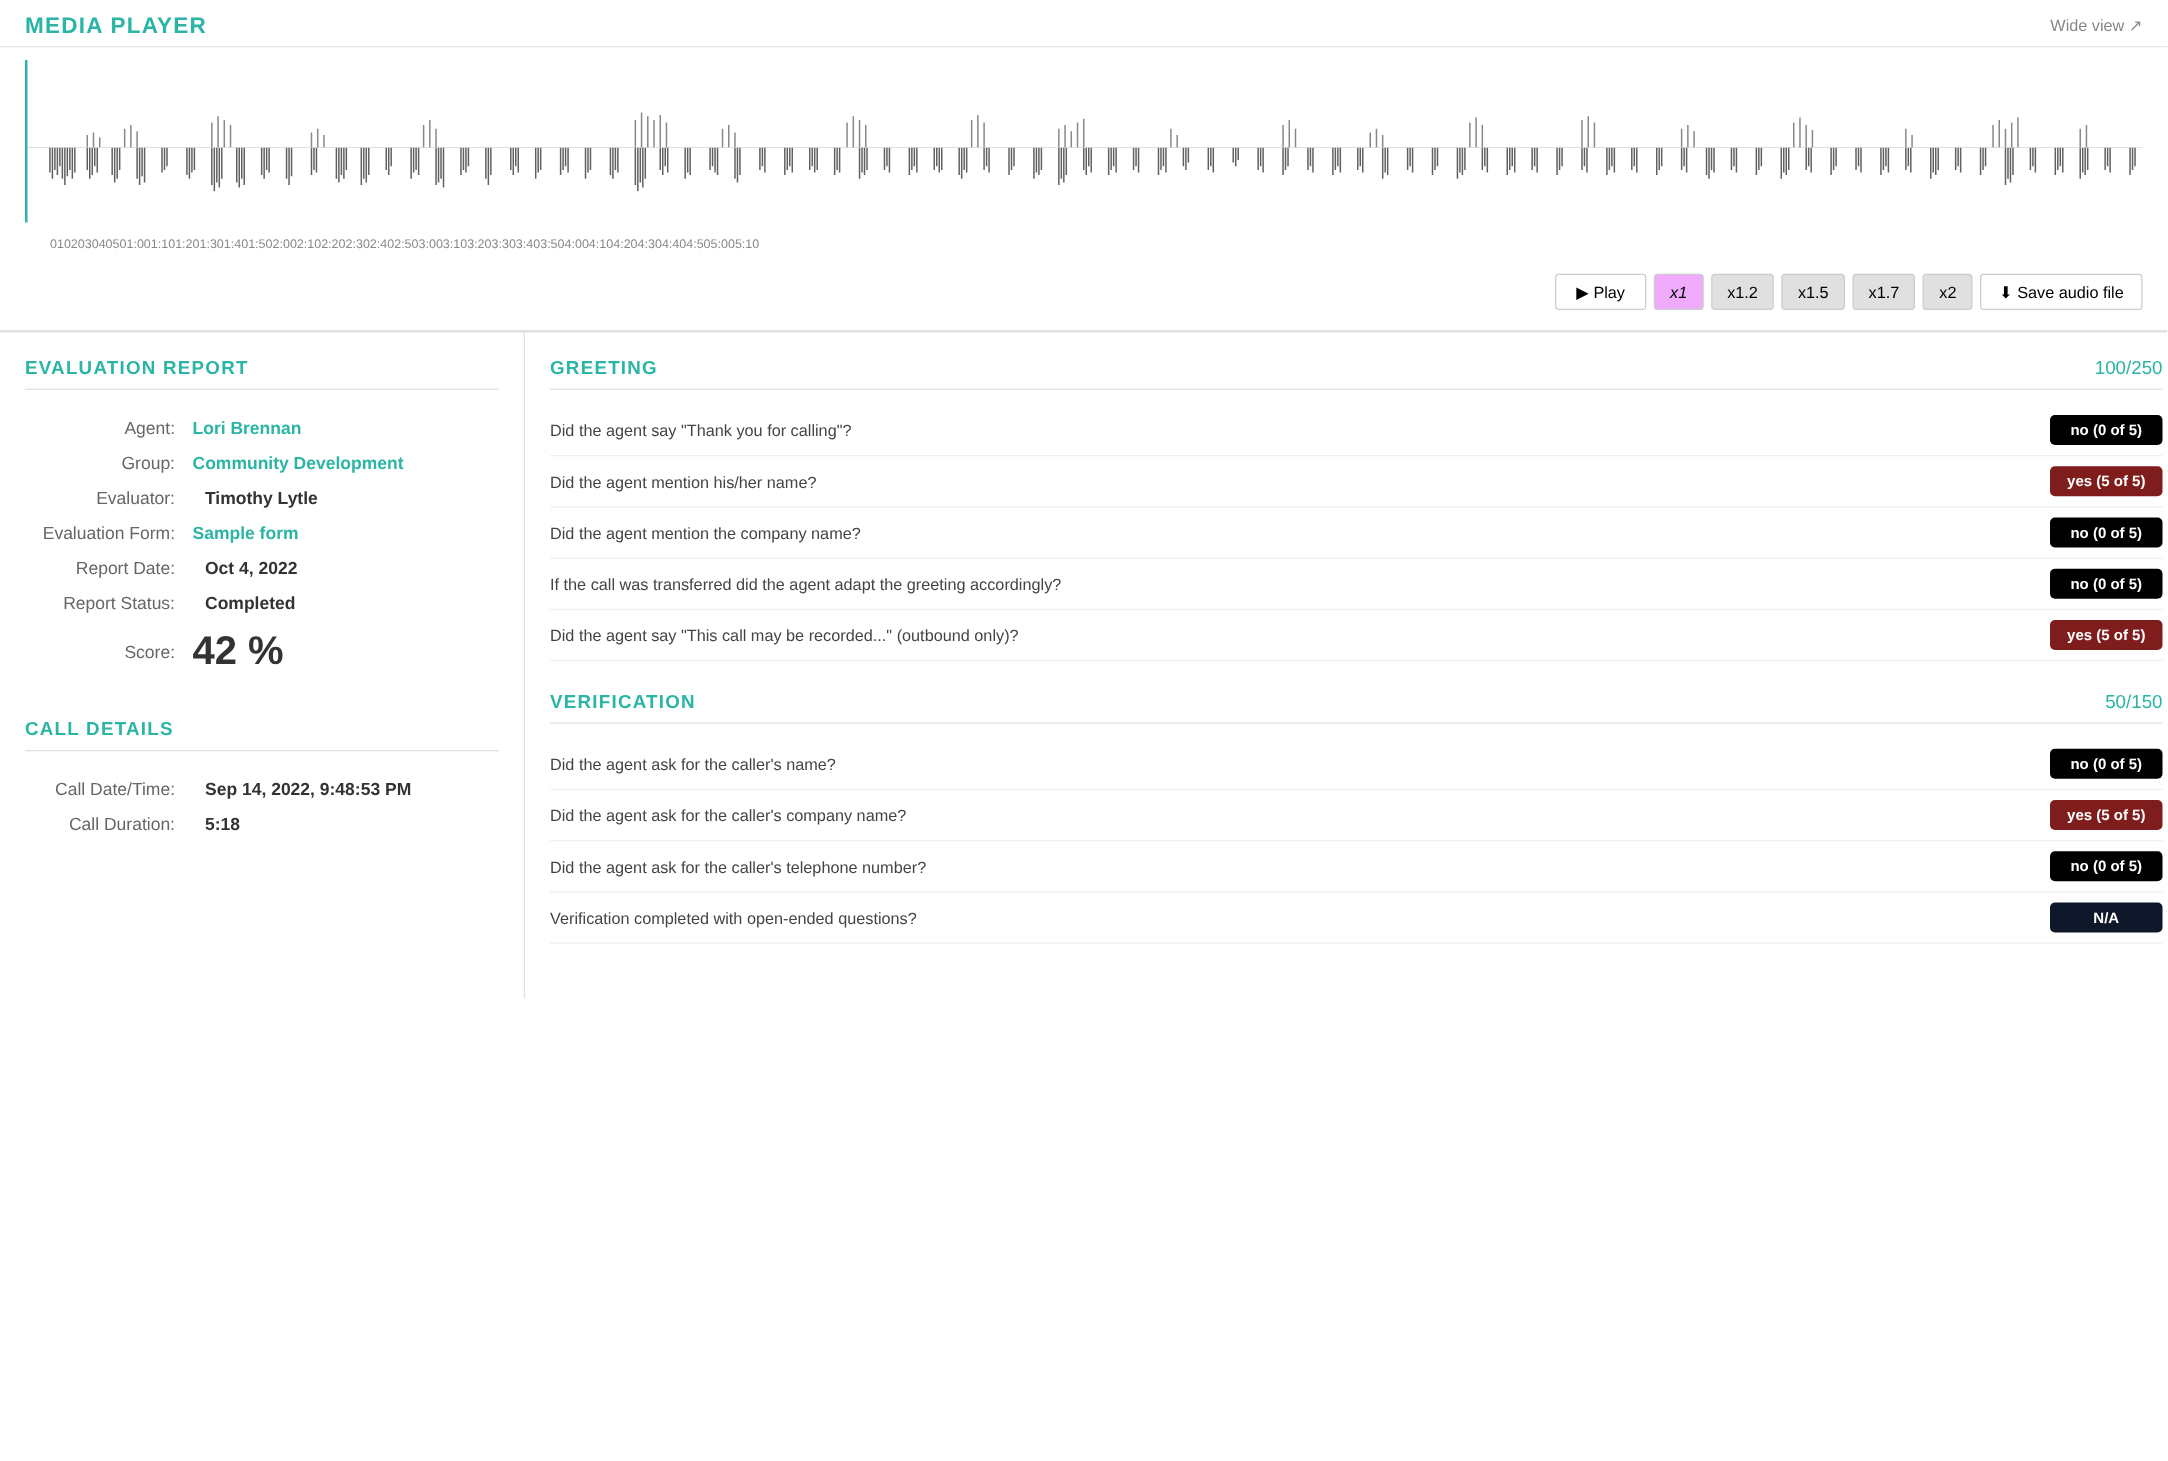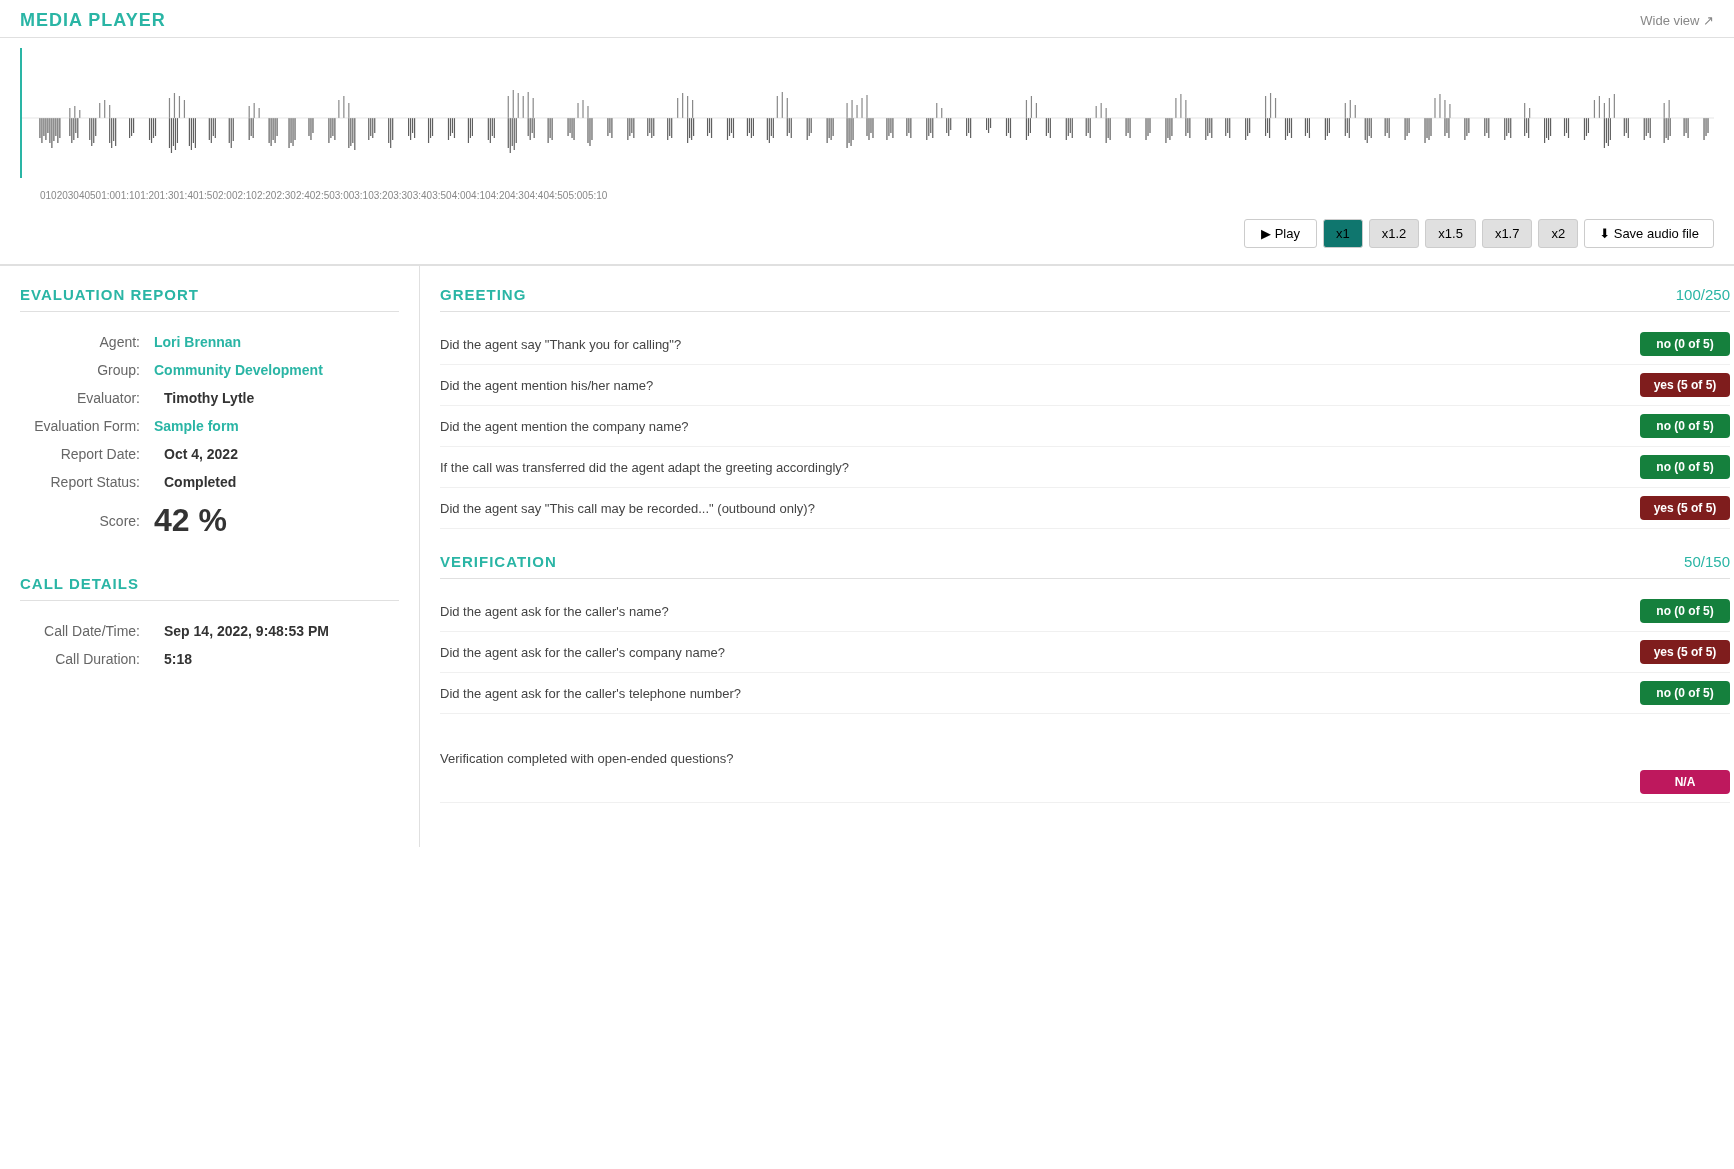--- a/index.html
+++ b/index.html
@@ -76,21 +76,22 @@
     }
     .btn-speed {
       background: #e0e0e0;
       border: 1px solid #ccc;
       padding: 6px 12px;
       cursor: pointer;
       font-size: 13px;
       border-radius: 3px;
     }
     .btn-speed.active {
-      background: #0f766e;
+      background: #f0abfc;
+      font-style: italic;
     }
     .btn-save {
       background: #fff;
       border: 1px solid #ccc;
       padding: 6px 14px;
       cursor: pointer;
       font-size: 13px;
       border-radius: 3px;
       display: flex;
       align-items: center;
@@ -197,23 +198,23 @@
     .badge {
       padding: 5px 12px;
       border-radius: 4px;
       font-size: 12px;
       font-weight: bold;
       color: #fff;
       white-space: nowrap;
       min-width: 90px;
       text-align: center;
     }
-    .badge-no { background: #15803d; }
+    .badge-no { background: #000000; }
     .badge-yes { background: #7f1d1d; }
-    .badge-na { background: #be185d; margin-top: 48px; }
+    .badge-na { background: #0f172a; }
   </style>
 </head>
 <body>
 
 <div class="media-player-header">
   <span class="media-player-title">MEDIA PLAYER</span>
   <span class="wide-view-link">Wide view ↗</span>
 </div>
 
 <div class="waveform-container">

